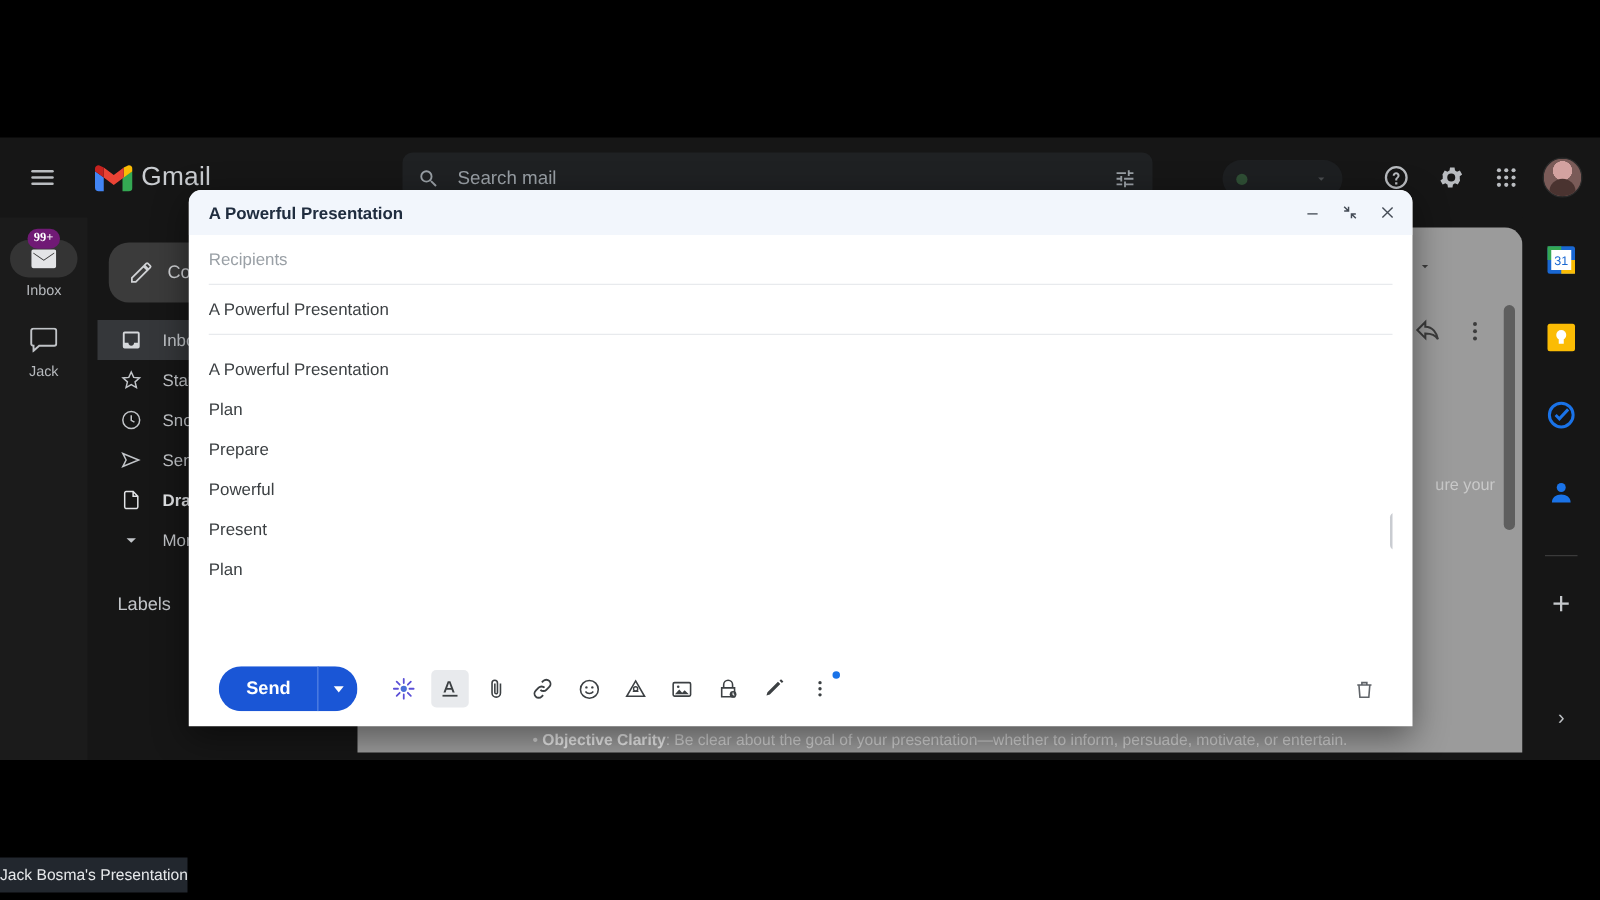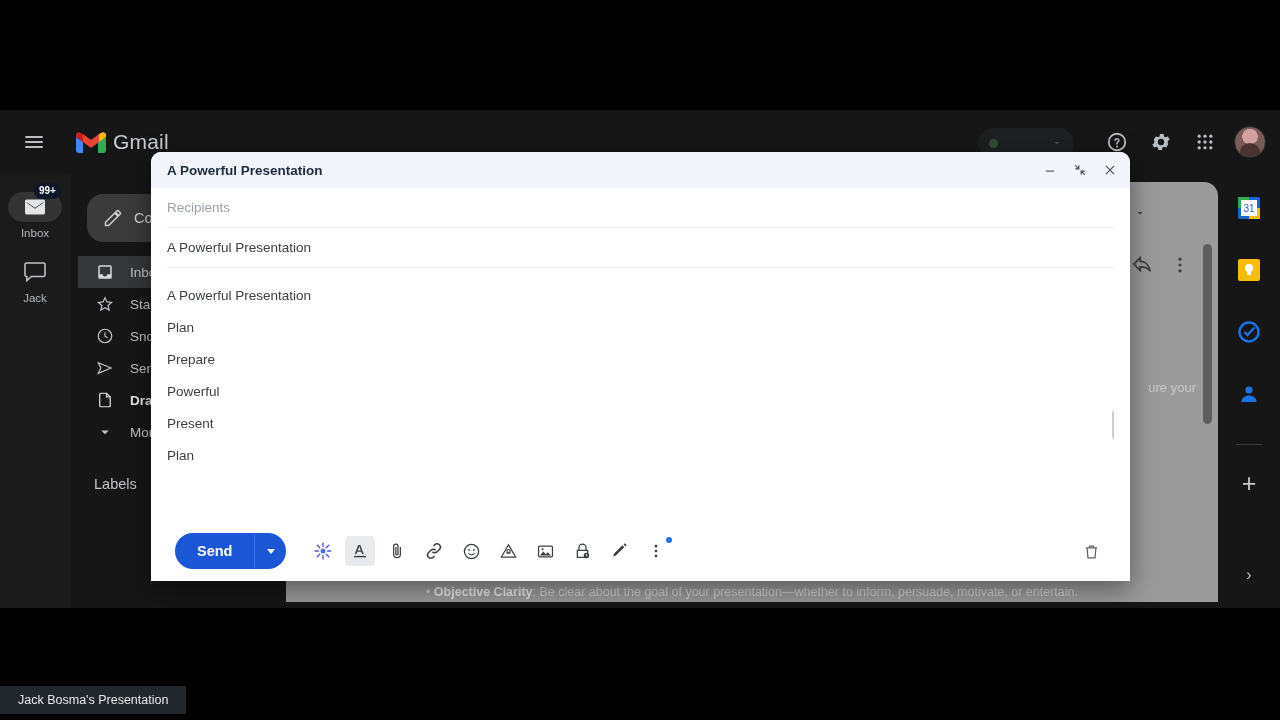--- a/index.html
+++ b/index.html
@@ -70,22 +70,22 @@
     position: absolute; left: 0; top: 64px; width: 70px; height: 434px;
     background: #1b1b1b; display: flex; flex-direction: column; align-items: center;
   }
   .rail-item { margin-top: 18px; display: flex; flex-direction: column; align-items: center; cursor: pointer; }
   .rail-pill {
     width: 54px; height: 30px; border-radius: 15px; background: #343434;
     display: flex; align-items: center; justify-content: center; position: relative;
   }
   .rail-pill.plain { background: transparent; }
   .rail-badge {
-    position: absolute; top: -9px; left: 26px; background: #0f172a; color: #fff;
-    font-size: 10px; line-height: 1; padding: 3px 5px; border-radius: 8px; font-weight: bold;
+    position: absolute; top: -9px; left: 14px; background: #701a75; color: #fff;
+    font-size: 10px; line-height: 1; padding: 3px 5px; border-radius: 8px; font-weight: bold; font-family: Liberation Serif, serif;
   }
   .rail-label { color: #b6b9bd; font-size: 11.5px; margin-top: 5px; }
 
   
   .nav-col { position: absolute; left: 70px; top: 64px; width: 210px; height: 434px; }
   .compose-btn {
     margin: 20px 0 0 17px; width: 142px; height: 48px; border-radius: 16px;
     background: #3b3b3b; display: flex; align-items: center; gap: 11px; padding-left: 16px;
     cursor: pointer;
   }
@@ -205,21 +205,21 @@
   .act-btn.active { background: #e8eaed; }
   .badge-dot {
     position: absolute; top: 1px; right: -1px; width: 6px; height: 6px;
     border-radius: 50%; background: #1a73e8;
   }
   .trash-btn { margin-left: auto; width: 30px; height: 30px; display: flex; align-items: center; justify-content: center; cursor: pointer; }
 
   
   .caption {
     position: absolute; left: 0; bottom: 6px; background: #22272e; color: #e6e8ea;
-    font-size: 12.5px; padding: 7px 18px;
+    font-size: 12.5px; padding: 7px 0;
   }
 </style>
 </head>
 <body>
 
 <div id="root">
 
   <div class="gmail-app">
 
     <div class="gmail-topbar">
@@ -236,20 +236,33 @@
             <path d="M2 22h5V11L0 6v13a3 3 0 003 3z" fill="#4285f4"></path>
             <path d="M23 22h5a3 3 0 003-3V6l-8 5z" fill="#34a853" transform="translate(-1,0)"></path>
             <path d="M23 3v8l7-5V4c0-2.2-2.6-3.5-4.4-2.2z" fill="#fbbc04"></path>
             <path d="M7 11V3l8 6 8-6v8l-8 6z" fill="#ea4335"></path>
             <path d="M0 4v2l7 5V3L4.4 1.8C2.6.5 0 1.8 0 4z" fill="#c5221f"></path>
           </svg>
         </div>
         <div class="gmail-word">Gmail</div>
       </div>
 
+      <div class="search-pill">
+        <span class="s-icon">
+          <svg width="18" height="18" viewBox="0 0 24 24">
+              <path fill="#9aa0a6" d="M15.5 14h-.79l-.28-.27A6.47 6.47 0 0016 9.5 6.5 6.5 0 109.5 16c1.61 0 3.09-.59 4.23-1.57l.27.28v.79l5 4.99L20.49 19zm-6 0C7.01 14 5 11.99 5 9.5S7.01 5 9.5 5 14 7.01 14 9.5 11.99 14 9.5 14z"></path>
+            </svg>
+        </span>
+        <input class="search-input" placeholder="Search mail" style="">
+        <span class="tune-icon">
+          <svg width="20" height="18" viewBox="0 0 24 24">
+              <path fill="#9aa0a6" d="M3 17v2h6v-2H3zM3 5v2h10V5H3zm10 16v-2h8v-2h-8v-2h-2v6h2zM7 9v2H3v2h4v2h2V9H7zm14 4v-2H11v2h10zm-6-4h2V7h4V5h-4V3h-2v6z"></path>
+            </svg>
+        </span>
+      </div>
 
       <div class="status-pill">
         <span class="status-dot"></span>
         <svg width="12" height="12" viewBox="0 0 24 24">
             <path fill="#4a4d50" d="M7 10l5 5 5-5z"></path>
           </svg>
       </div>
 
       <div class="top-icons">
         <div class="top-ic">

